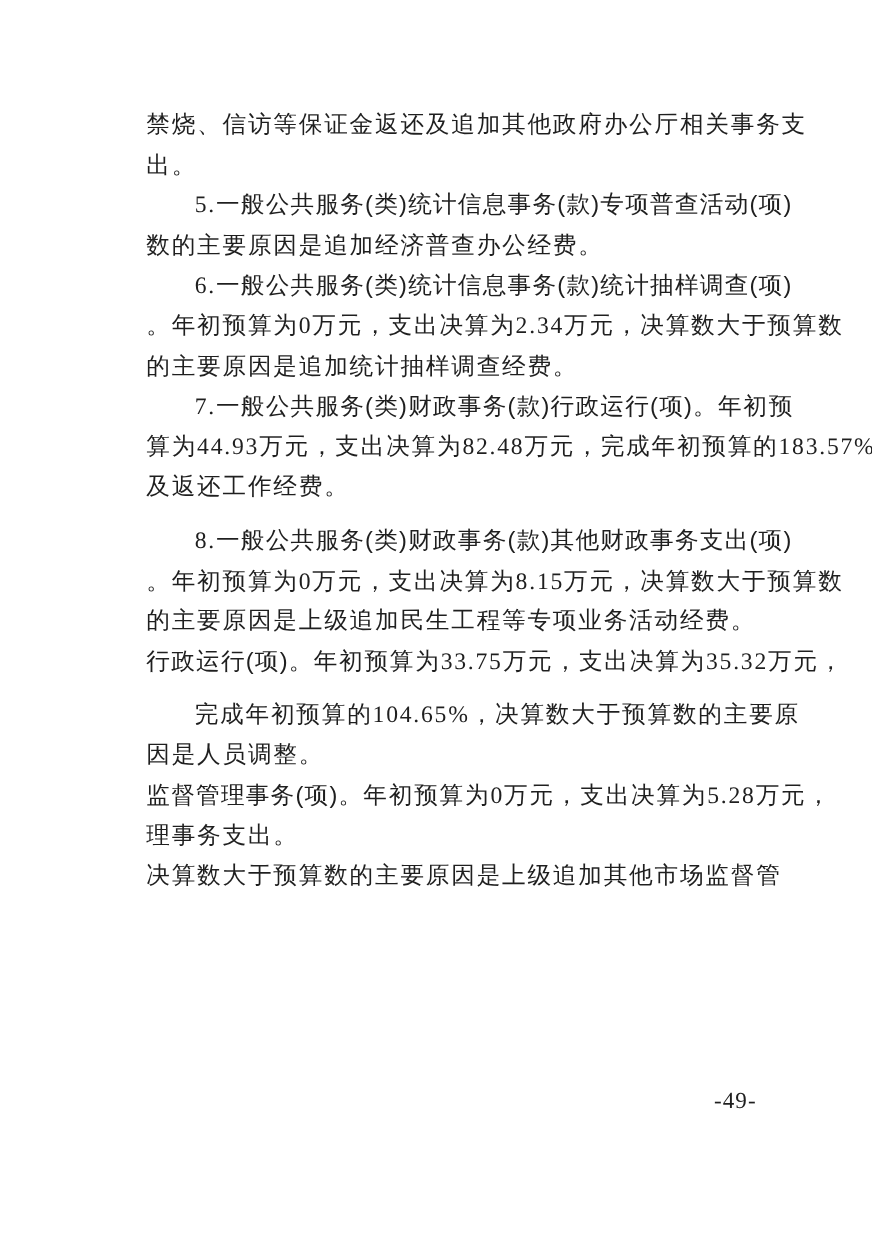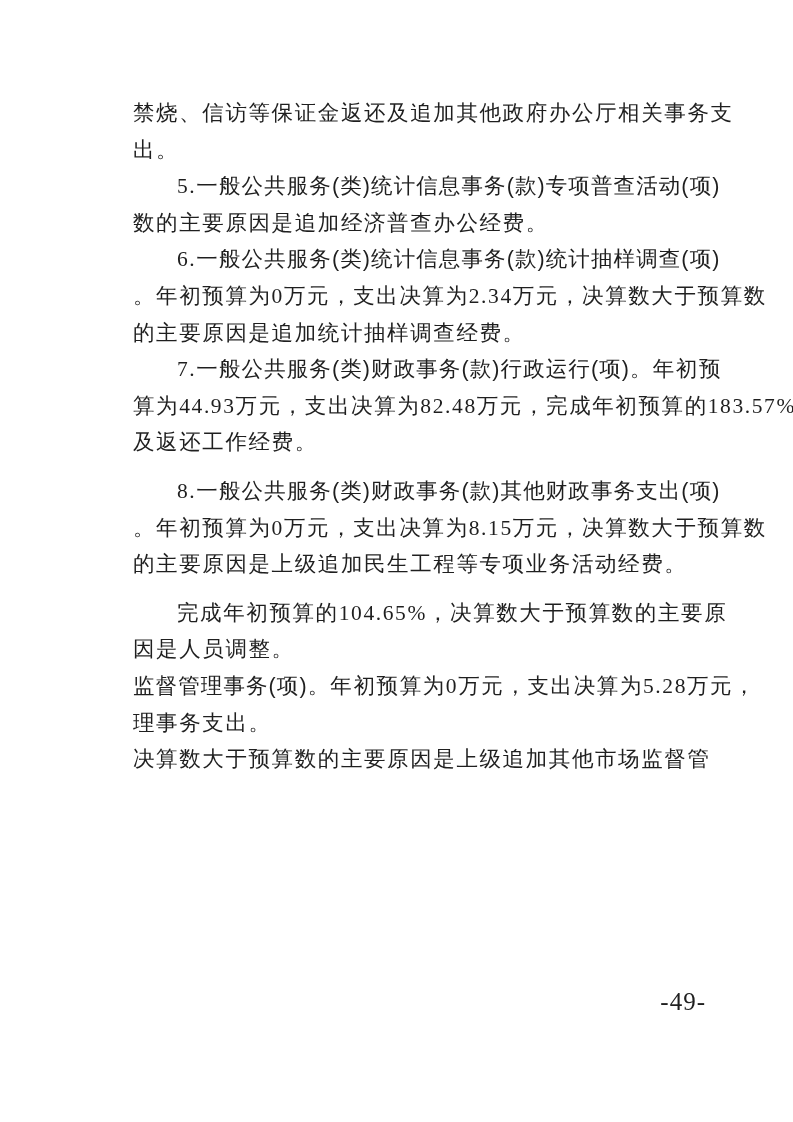--- a/index.html
+++ b/index.html
@@ -40,22 +40,22 @@
     font-weight: 400;
   }
   .seg.bold {
     font-family: "Liberation Sans", "DejaVu Sans", sans-serif;
     font-weight: 400;
     letter-spacing: 1.1px;
   }
   .page-number {
     position: absolute;
     top: 988px;
-    right: 87px;
-    font-size: 25px;
+    right: 105px;
+    font-size: 21px;
     letter-spacing: 1px;
     color: #1f1f1f;
   }
 </style>
 </head>
 <body>
 
 <div class="page">
   <div class="content">
       <div class="line"><span class="seg">禁烧、信访等保证金返还及追加其他政府办公厅相关事务支</span></div>
@@ -64,20 +64,21 @@
       <div class="line"><span class="seg">数的主要原因是追加经济普查办公经费。</span></div>
       <div class="line indent"><span class="seg">6.</span><span class="seg bold">一般公共服务(类)统计信息事务(款)统计抽样调查(项)</span></div>
       <div class="line"><span class="seg">。年初预算为0万元，支出决算为2.34万元，决算数大于预算数</span></div>
       <div class="line"><span class="seg">的主要原因是追加统计抽样调查经费。</span></div>
       <div class="line indent"><span class="seg">7.</span><span class="seg bold">一般公共服务(类)财政事务(款)行政运行(项)。</span><span class="seg">年初预</span></div>
       <div class="line"><span class="seg">算为44.93万元，支出决算为82.48万元，完成年初预算的183.57%</span></div>
       <div class="line"><span class="seg">及返还工作经费。</span></div>
       <div class="line indent gap"><span class="seg">8.</span><span class="seg bold">一般公共服务(类)财政事务(款)其他财政事务支出(项)</span></div>
       <div class="line"><span class="seg">。年初预算为0万元，支出决算为8.15万元，决算数大于预算数</span></div>
       <div class="line"><span class="seg">的主要原因是上级追加民生工程等专项业务活动经费。</span></div>
+      <div class="line"><span class="seg bold">行政运行(项)。</span><span class="seg">年初预算为33.75万元，支出决算为35.32万元，</span></div>
       <div class="line indent gap"><span class="seg">完成年初预算的104.65%，决算数大于预算数的主要原</span></div>
       <div class="line"><span class="seg">因是人员调整。</span></div>
       <div class="line"><span class="seg bold">监督管理事务(项)。</span><span class="seg">年初预算为0万元，支出决算为5.28万元，</span></div>
       <div class="line"><span class="seg">理事务支出。</span></div>
       <div class="line"><span class="seg">决算数大于预算数的主要原因是上级追加其他市场监督管</span></div>
     </div>
   <div class="page-number">-49-</div>
 </div>
 
 </body></html>

